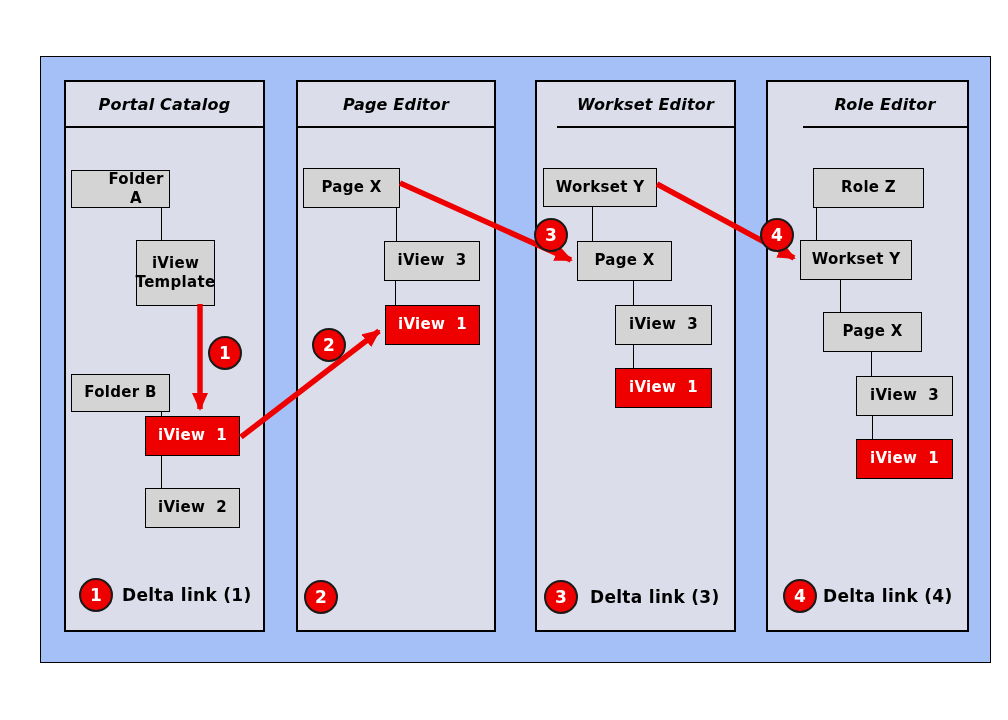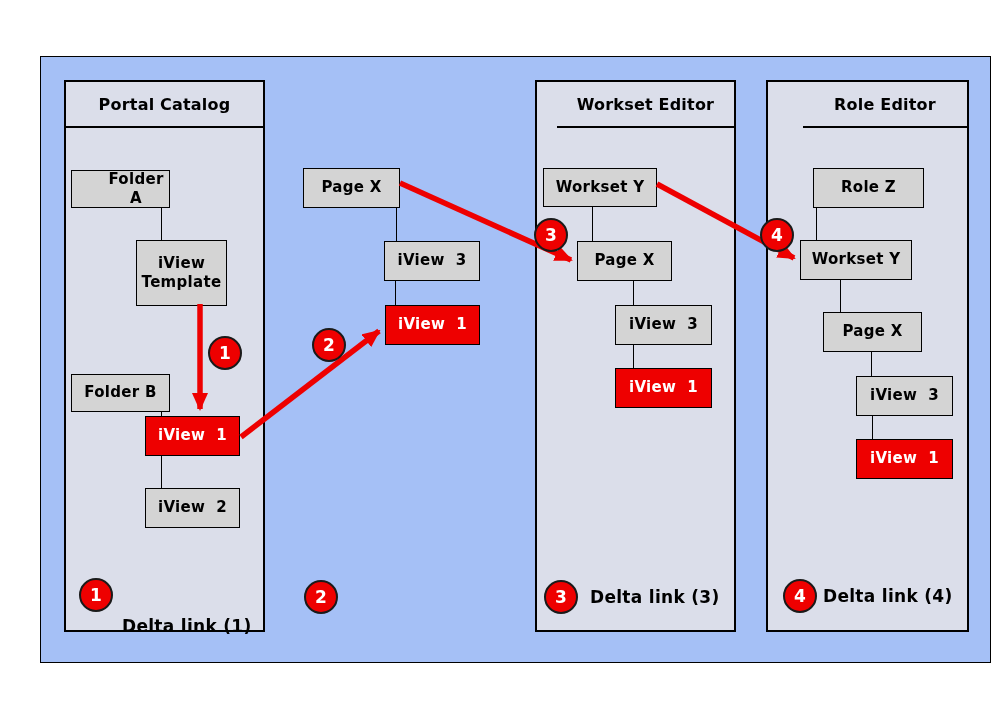--- a/index.html
+++ b/index.html
@@ -7,21 +7,21 @@
   .stage {
     position:relative; width:1008px; height:720px; overflow:hidden;
     font-family:"DejaVu Sans", sans-serif; font-weight:bold; color:#000;
   }
   .board {
     position:absolute; left:40px; top:56px; width:951px; height:607px;
     background:#a5c0f6; border:1px solid #000;
   }
   .panel {
     position:absolute; top:80px; height:552px;
-    background:#dbdeea; border:2px solid #000;
+    background:#dbdeea; border:2px solid #000;font-style:italic;
   }
   .panel-header {
     height:46px; border-bottom:2px solid #000;
     display:flex; align-items:center; justify-content:center;
     font-size:16px; letter-spacing:0.2px;
   }
   .vline { position:absolute; width:1px; background:#000; }
   .node {
     position:absolute; background:#d4d4d4; border:1.5px solid #000;
     display:flex; align-items:center; justify-content:center;
@@ -43,20 +43,23 @@
 </head>
 <body>
 
 <div class="stage">
 
   <div class="board"></div>
 
   <div class="panel" style="left:64px;width:201px;">
     <div class="panel-header">Portal Catalog</div>
   </div>
+  <div class="panel" style="left:296px;width:200px;">
+    <div class="panel-header">Page Editor</div>
+  </div>
   <div class="panel" style="left:535px;width:201px;padding-left:20px;">
     <div class="panel-header">Workset Editor</div>
   </div>
   <div class="panel" style="left:766px;width:203px;padding-left:35px;">
     <div class="panel-header">Role Editor</div>
   </div>
 
   <div class="vline" style="left:161px;top:208px;height:32px;"></div>
   <div class="vline" style="left:161px;top:383px;height:33px;"></div>
   <div class="vline" style="left:161px;top:456px;height:32px;"></div>
@@ -64,21 +67,21 @@
   <div class="vline" style="left:395px;top:281px;height:25px;"></div>
   <div class="vline" style="left:592px;top:207px;height:34px;"></div>
   <div class="vline" style="left:633px;top:281px;height:24px;"></div>
   <div class="vline" style="left:633px;top:345px;height:23px;"></div>
   <div class="vline" style="left:816px;top:208px;height:32px;"></div>
   <div class="vline" style="left:840px;top:280px;height:32px;"></div>
   <div class="vline" style="left:871px;top:352px;height:24px;"></div>
   <div class="vline" style="left:872px;top:416px;height:23px;"></div>
 
   <div class="node" style="left:71px;top:170px;width:99px;height:38px;padding-left:31px;">Folder A</div>
-  <div class="node" style="left:136px;top:240px;width:91px;height:66px;">iView
+  <div class="node" style="left:136px;top:240px;width:79px;height:66px;">iView
 Template</div>
   <div class="node" style="left:71px;top:345px;width:99px;height:38px;margin-top:29px;">Folder B</div>
   <div class="node hot" style="left:145px;top:416px;width:95px;height:40px;">iView  1</div>
   <div class="node" style="left:145px;top:488px;width:95px;height:40px;">iView  2</div>
 
   <div class="node" style="left:303px;top:168px;width:97px;height:40px;">Page X</div>
   <div class="node" style="left:384px;top:241px;width:96px;height:40px;">iView  3</div>
   <div class="node hot" style="left:385px;top:305px;width:95px;height:40px;">iView  1</div>
 
   <div class="node" style="left:543px;top:168px;width:114px;height:39px;">Workset Y</div>
@@ -103,21 +106,21 @@
     <line x1="400" y1="183" x2="571" y2="260" stroke="#ee0000" stroke-width="5.5" marker-end="url(#ah)"></line>
     <line x1="657" y1="184" x2="794" y2="258" stroke="#ee0000" stroke-width="5.5" marker-end="url(#ah)"></line>
   </svg>
 
   <div class="marker" style="left:208px;top:336px;">1</div>
   <div class="marker" style="left:312px;top:328px;">2</div>
   <div class="marker" style="left:534px;top:218px;">3</div>
   <div class="marker" style="left:760px;top:218px;">4</div>
 
   <div class="marker" style="left:79px;top:578px;">1</div>
-  <div class="legend-label" style="left:122px;top:614px;">Delta link (1)</div>
+  <div class="legend-label" style="left:122px;top:583px;">Delta link (1)</div>
 
   <div class="marker" style="left:304px;top:580px;">2</div>
 
   <div class="marker" style="left:544px;top:580px;">3</div>
   <div class="legend-label" style="left:590px;top:585px;">Delta link (3)</div>
 
   <div class="marker" style="left:783px;top:579px;">4</div>
   <div class="legend-label" style="left:823px;top:584px;">Delta link (4)</div>
 
 </div>

